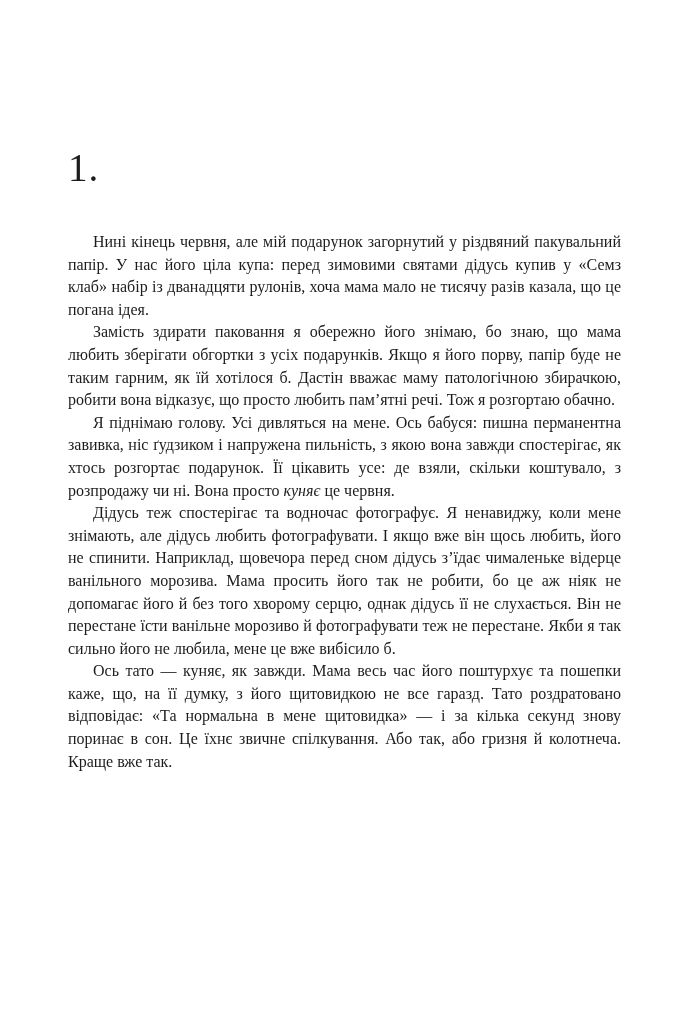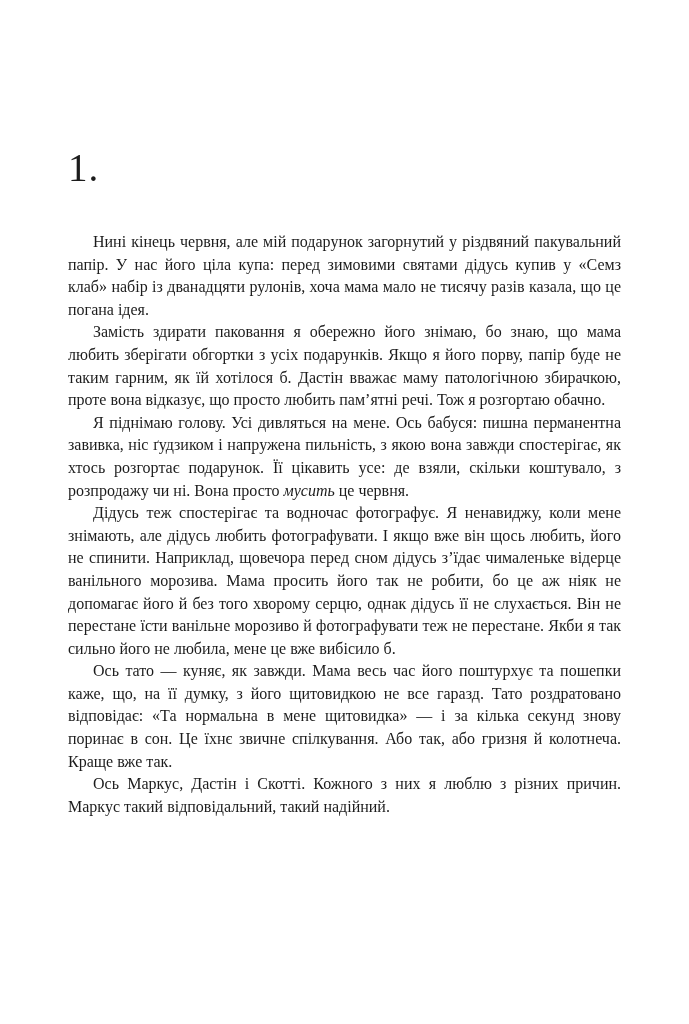--- a/index.html
+++ b/index.html
@@ -51,19 +51,18 @@
     font-style: italic;
   }
 </style>
 </head>
 <body>
 
 <div class="page">
   <div class="chapter-number">1.</div>
   <div class="text-block" id="text-block">
       <p><span>Нині кінець червня, але мій подарунок загорнутий у різдвяний пакувальний папір. У нас його ціла купа: перед зимовими святами дідусь купив у «Семз клаб» набір із дванадцяти рулонів, хоча мама мало не тисячу разів казала, що це погана ідея.</span></p>
-      <p><span>Замість здирати паковання я обережно його знімаю, бо знаю, що мама любить зберігати обгортки з усіх подарунків. Якщо я його порву, папір буде не таким гарним, як їй хотілося б. Дастін вважає маму патологічною збирачкою, проте вона відказує, що просто любить пам’ятні речі. Тож я розгортаю обачно.</span></p>
-      <p><span>Я піднімаю голову. Усі дивляться на мене. Ось бабуся: пишна перманентна завивка, ніс ґудзиком і напружена пильність, з якою вона завжди спостерігає, як хтось розгортає подарунок. Її цікавить усе: де взяли, скільки коштувало, з розпродажу чи ні. Вона просто </span><span class="run-italic">мусить</span><span> це червня.</span></p>
+      <p><span>Замість здирати паковання я обережно його знімаю, бо знаю, що мама любить зберігати обгортки з усіх подарунків. Якщо я його порву, папір буде не таким гарним, як їй хотілося б. Дастін вважає маму патологічною збирачкою, робити вона відказує, що просто любить пам’ятні речі. Тож я розгортаю обачно.</span></p>
+      <p><span>Я піднімаю голову. Усі дивляться на мене. Ось бабуся: пишна перманентна завивка, ніс ґудзиком і напружена пильність, з якою вона завжди спостерігає, як хтось розгортає подарунок. Її цікавить усе: де взяли, скільки коштувало, з розпродажу чи ні. Вона просто </span><span class="run-italic">куняє</span><span> це червня.</span></p>
       <p><span>Дідусь теж спостерігає та водночас фотографує. Я ненавиджу, коли мене знімають, але дідусь любить фотографувати. І якщо вже він щось любить, його не спинити. Наприклад, щовечора перед сном дідусь з’їдає чималеньке відерце ванільного морозива. Мама просить його так не робити, бо це аж ніяк не допомагає його й без того хворому серцю, однак дідусь її не слухається. Він не перестане їсти ванільне морозиво й фотографувати теж не перестане. Якби я так сильно його не любила, мене це вже вибісило б.</span></p>
       <p><span>Ось тато — куняє, як завжди. Мама весь час його поштурхує та пошепки каже, що, на її думку, з його щитовидкою не все гаразд. Тато роздратовано відповідає: «Та нормальна в мене щитовидка» — і за кілька секунд знову поринає в сон. Це їхнє звичне спілкування. Або так, або гризня й колотнеча. Краще вже так.</span></p>
-      <p><span>Ось Маркус, Дастін і Скотті. Кожного з них я люблю з різних причин. Маркус такий відповідальний, такий надійний.</span></p>
     </div>
 </div>
 
 </body></html>

